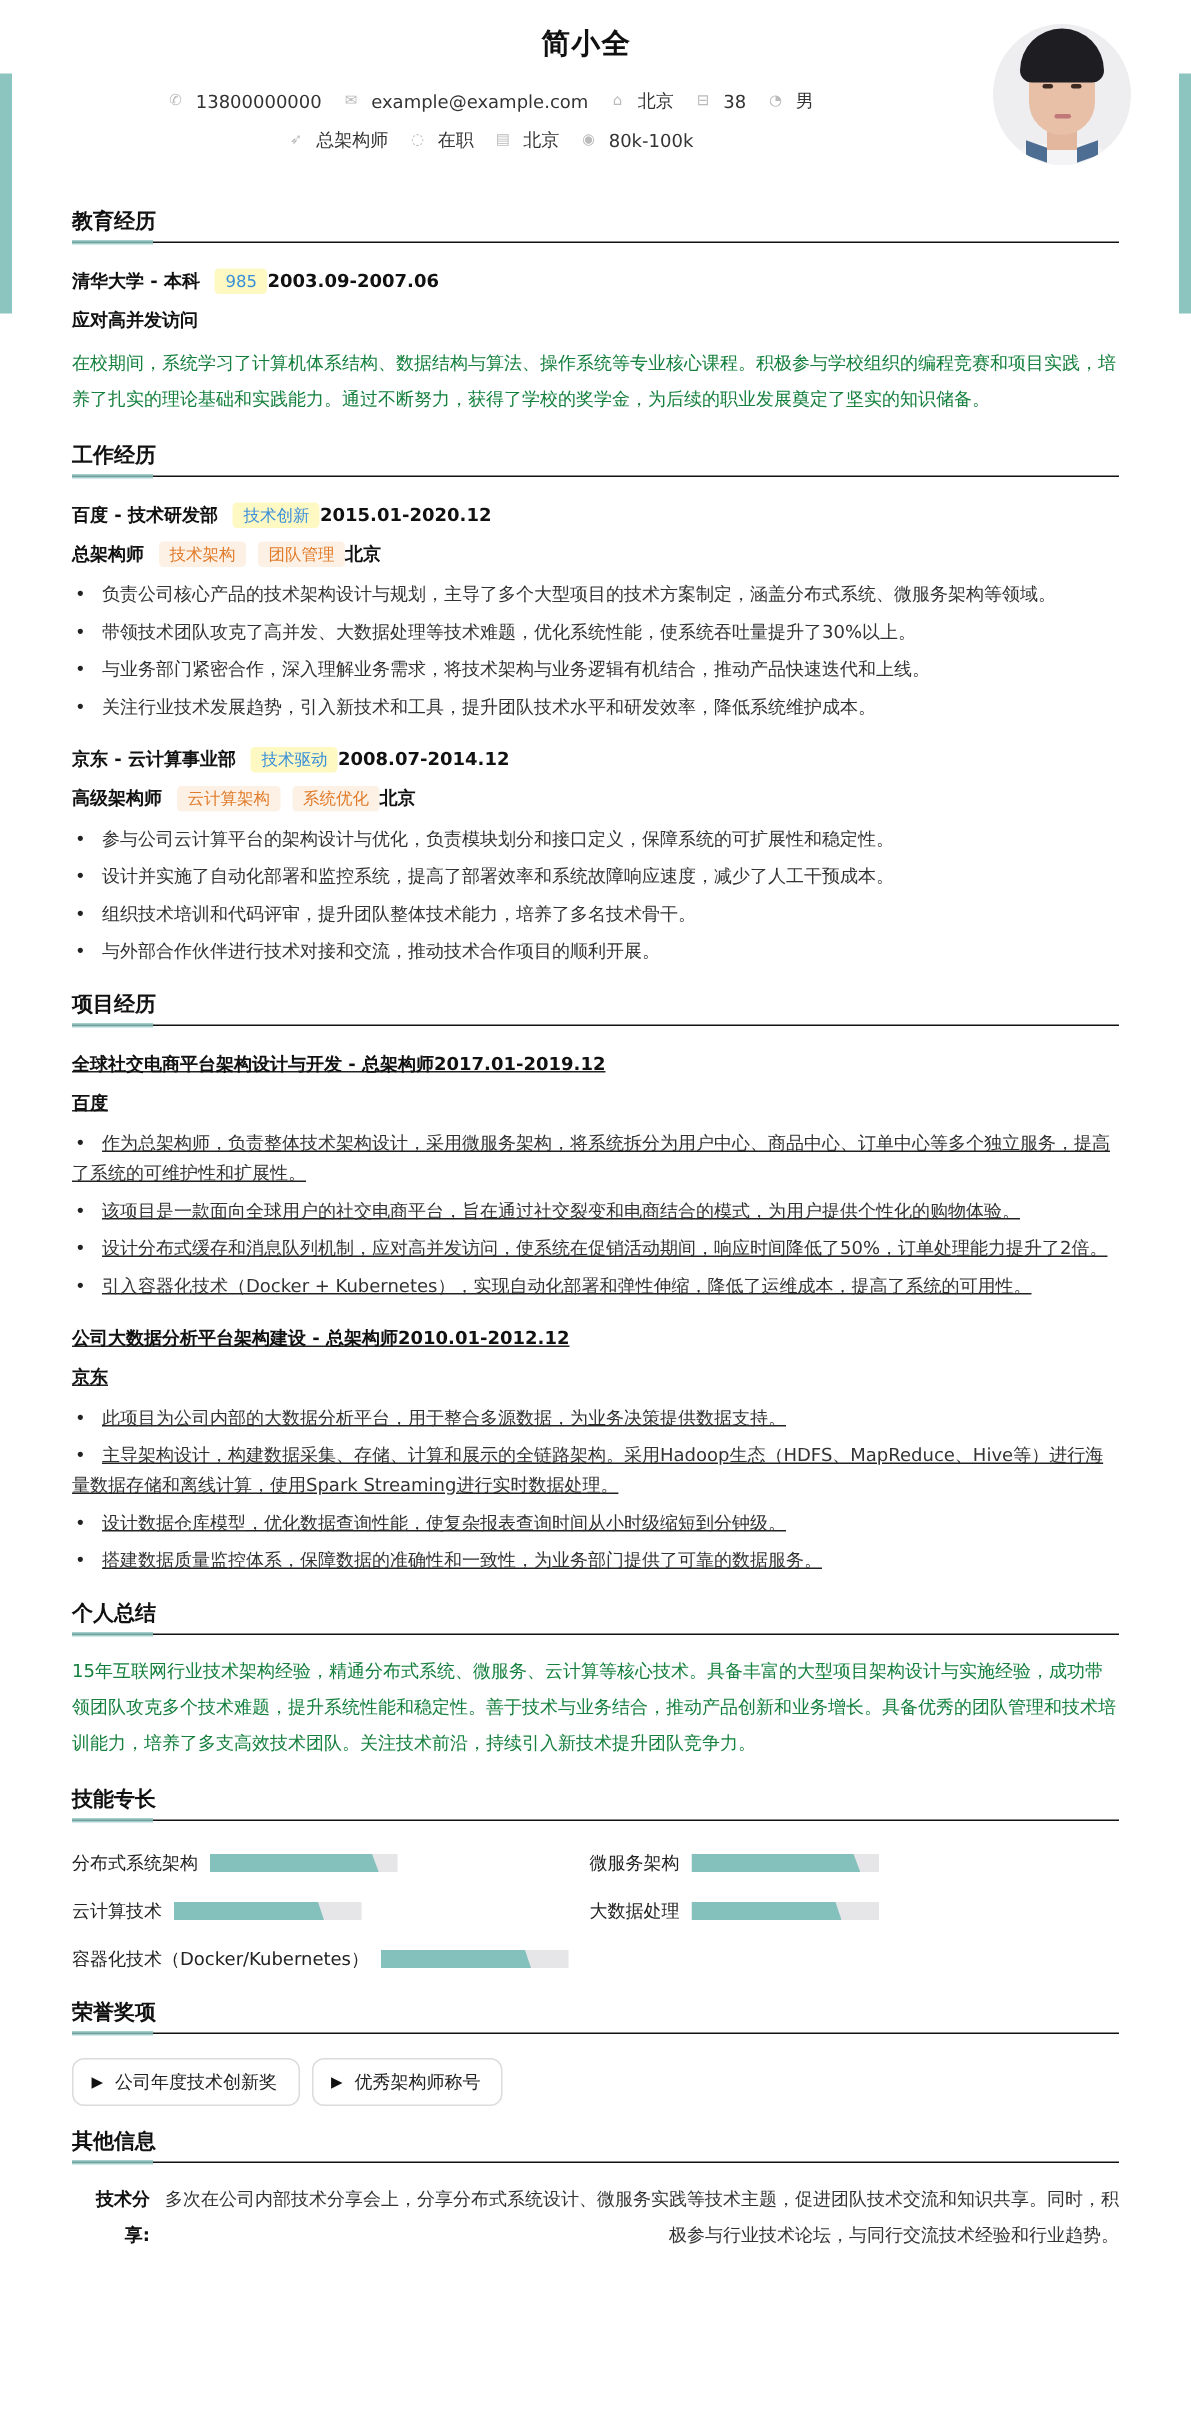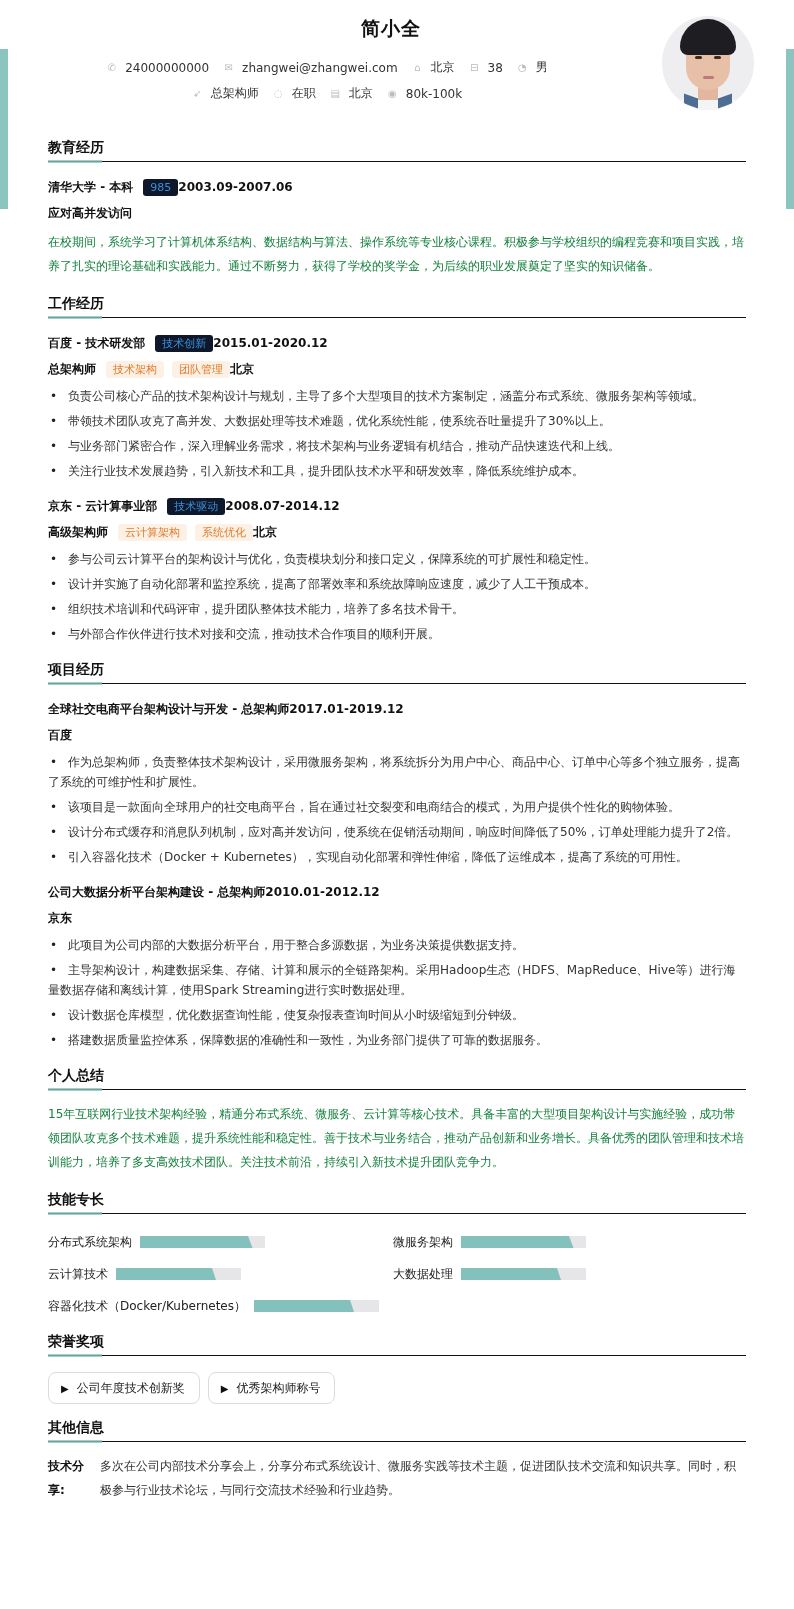--- a/index.html
+++ b/index.html
@@ -72,21 +72,21 @@
   .sec-accent { position: absolute; left: 0; bottom: -2px; width: 54px; height: 3px; background: #8cc4c0; opacity: .8; }
   .sec-body { padding-top: 12px; }
 
   .row { display: flex; justify-content: flex-start; align-items: center; height: 26px; }
   .row .left { display: flex; align-items: center; font-weight: bold; font-size: 12px; color: #111; }
   .row .right { font-weight: bold; font-size: 12px; color: #111; }
   .tag {
     display: inline-block; margin-left: 10px; padding: 0 7px; height: 17px; line-height: 17px;
     font-size: 11px; font-weight: normal; border-radius: 3px;
   }
-  .tag.blue { background: #0f172a; color: #3b8fd8; }
+  .tag.blue { background: #fef9c3; color: #3b8fd8; }
   .tag.orange { background: #fdf1e6; color: #e07b2a; }
   .tag.orange + .tag.orange { margin-left: 8px; }
 
   .para { font-size: 12px; line-height: 24px; color: #15803d; }
   .bullets { list-style: none; }
   .bullets li {
     font-size: 12px; line-height: 20px; color: #333; margin: 2px 0 5px 0;
     padding-left: 0;
   }
   .bullets li::before {
@@ -107,42 +107,42 @@
   
   .awards { display: flex; padding-top: 4px; }
   .award {
     display: flex; align-items: center; height: 32px; padding: 0 14px 0 12px;
     border: 1px solid #dcdcdc; border-radius: 8px; margin-right: 8px;
     font-size: 12px; color: #222; background: #fff;
   }
   .award .tri { font-size: 10px; margin-right: 8px; color: #111; }
 
   
-  .other-row { display: flex; font-size: 12px; line-height: 24px; color: #333; }
+  .other-row { display: flex; font-size: 12px; line-height: 24px; color: #333; text-align: right; }
   .other-label { font-weight: bold; color: #111; width: 52px; flex-shrink: 0; }
 </style>
 </head>
 <body>
 
 <div class="side-bar left"></div>
 <div class="side-bar right"></div>
 
 <div class="page">
 
   <div class="header">
     <div class="name">简小全</div>
 
     <div class="info-row r1">
       <div class="info-item">
         <span class="ico">✆</span>
-        <span>24000000000</span>
+        <span>13800000000</span>
       </div>
       <div class="info-item">
         <span class="ico">✉</span>
-        <span>zhangwei@zhangwei.com</span>
+        <span>example@example.com</span>
       </div>
       <div class="info-item">
         <span class="ico">⌂</span>
         <span>北京</span>
       </div>
       <div class="info-item">
         <span class="ico">⊟</span>
         <span>38</span>
       </div>
       <div class="info-item">
@@ -254,21 +254,21 @@
         <ul class="bullets" style="margin-top:4px;">
           <li>参与公司云计算平台的架构设计与优化，负责模块划分和接口定义，保障系统的可扩展性和稳定性。</li>
           <li>设计并实施了自动化部署和监控系统，提高了部署效率和系统故障响应速度，减少了人工干预成本。</li>
           <li>组织技术培训和代码评审，提升团队整体技术能力，培养了多名技术骨干。</li>
           <li>与外部合作伙伴进行技术对接和交流，推动技术合作项目的顺利开展。</li>
         </ul>
       </div>
     </div>
   </div>
 
-  <div class="section" style="margin-top:8px;">
+  <div class="section" style="margin-top:8px;text-decoration:underline;">
     <div class="sec-title-wrap">
       <div class="sec-title">项目经历</div>
       <div class="sec-accent"></div>
     </div>
     <div class="sec-body">
       <div class="entry">
         <div class="row">
           <div class="left">全球社交电商平台架构设计与开发 - 总架构师</div>
           <div class="right">2017.01-2019.12</div>
         </div>

